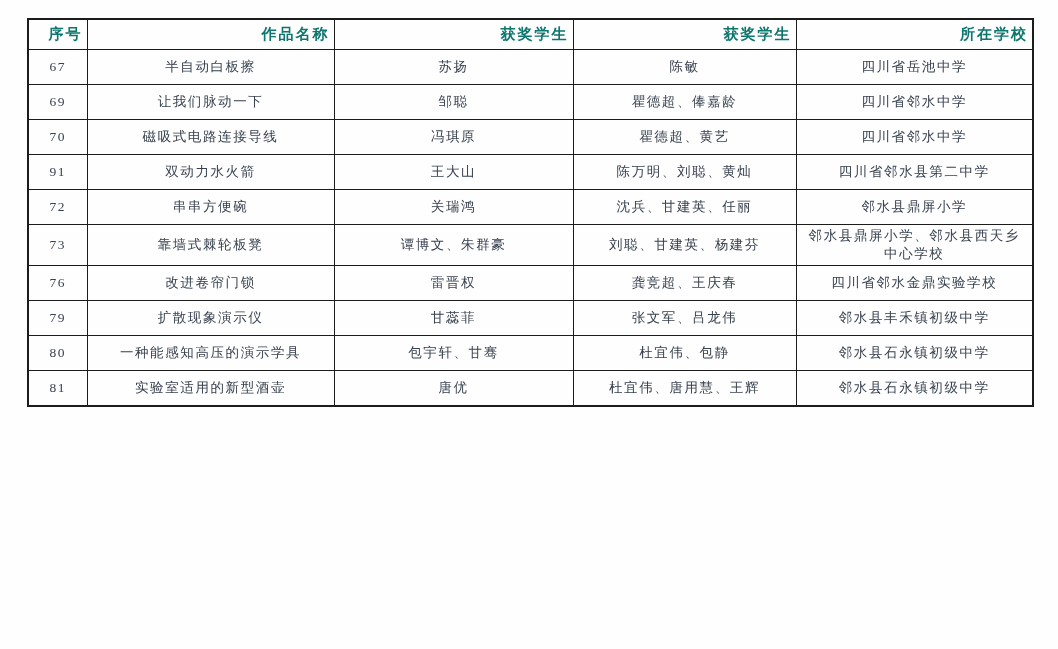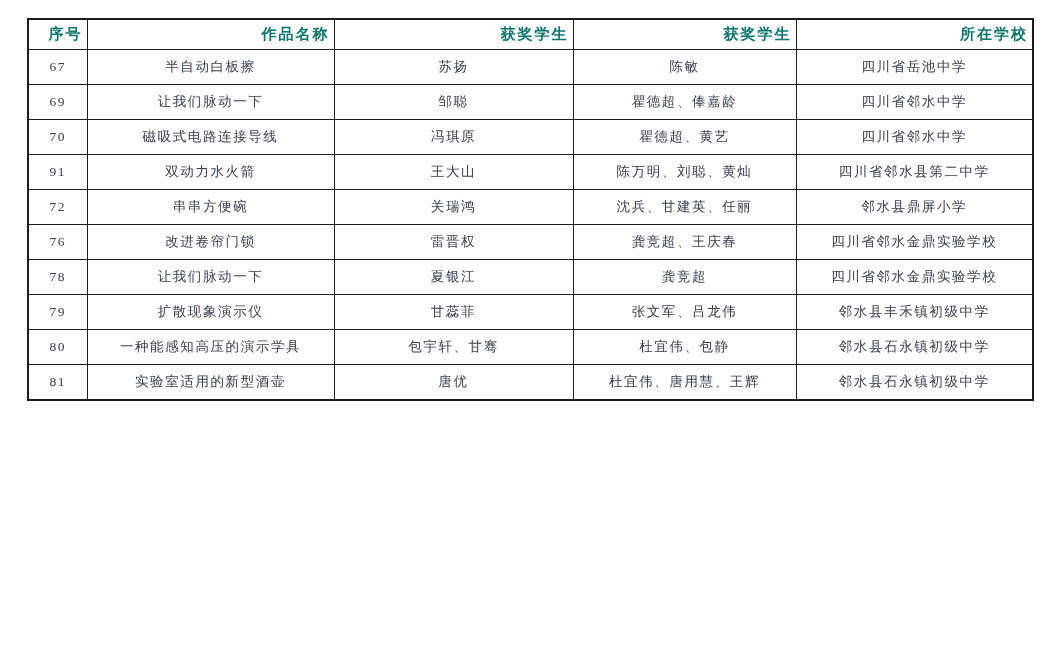--- a/index.html
+++ b/index.html
@@ -97,31 +97,31 @@
           <td>四川省邻水县第二中学</td>
         </tr>
         <tr>
           <td>72</td>
           <td>串串方便碗</td>
           <td>关瑞鸿</td>
           <td>沈兵、甘建英、任丽</td>
           <td>邻水县鼎屏小学</td>
         </tr>
         <tr>
+          <td>73</td>
+          <td>靠墙式棘轮板凳</td>
+          <td>谭博文、朱群豪</td>
+          <td>刘聪、甘建英、杨建芬</td>
+          <td>邻水县鼎屏小学、邻水县西天乡中心学校</td>
+        </tr>
+        <tr>
           <td>76</td>
           <td>改进卷帘门锁</td>
           <td>雷晋权</td>
           <td>龚竞超、王庆春</td>
-          <td>四川省邻水金鼎实验学校</td>
-        </tr>
-        <tr>
-          <td>78</td>
-          <td>让我们脉动一下</td>
-          <td>夏银江</td>
-          <td>龚竞超</td>
           <td>四川省邻水金鼎实验学校</td>
         </tr>
         <tr>
           <td>79</td>
           <td>扩散现象演示仪</td>
           <td>甘蕊菲</td>
           <td>张文军、吕龙伟</td>
           <td>邻水县丰禾镇初级中学</td>
         </tr>
         <tr>

